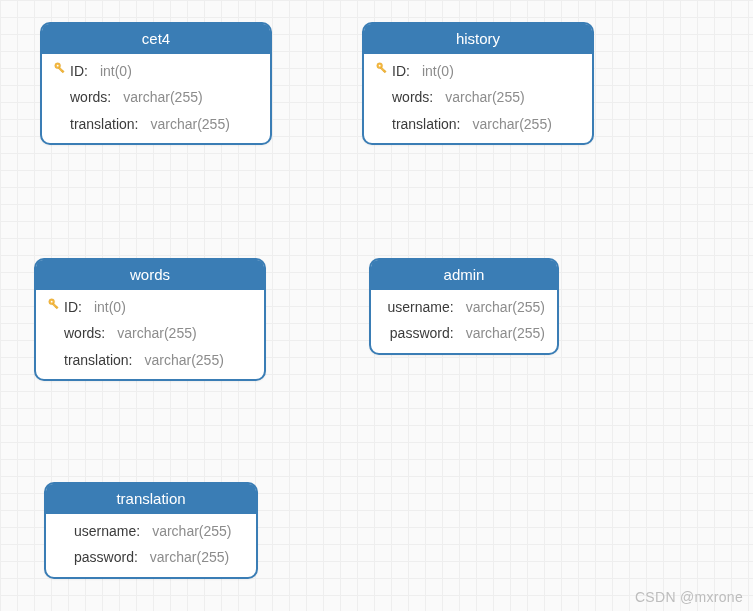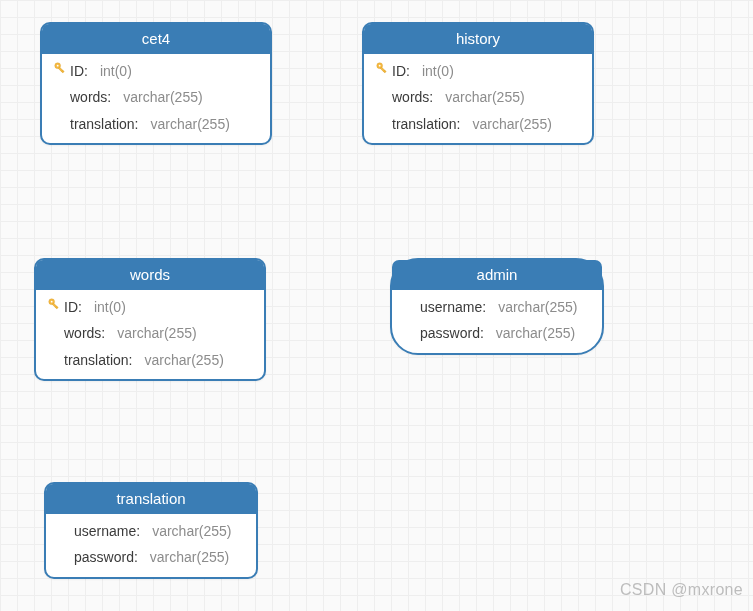--- a/index.html
+++ b/index.html
@@ -56,22 +56,22 @@
   color: #3b3b3b;
 }
 .colon { color: #3b3b3b; }
 .field-type {
   color: #8c8c8c;
   margin-left: 12px;
 }
 .watermark {
   position: absolute;
   right: 10px;
-  bottom: 12px;
-  font-size: 16px;
+  bottom: 6px;
+  font-size: 14px;
   color: #bdbdbd;
   letter-spacing: 0.3px;
 }
 </style>
 </head>
 <body>
 
 <div id="canvas">
     <div class="entity" style="left: 40px; top: 22px; width: 232px;">
       <div class="entity-header">cet4</div>
@@ -162,21 +162,21 @@
           <span class="field-type">varchar(255)</span>
         </div>
         <div class="field-row">
           <span class="key-cell"></span>
           <span class="field-name">translation</span>
           <span class="colon">:</span>
           <span class="field-type">varchar(255)</span>
         </div>
       </div>
     </div>
-    <div class="entity" style="left: 390px; top: 258px; width: 214px; border-radius: 28px;">
+    <div class="entity" style="left: 369px; top: 258px; width: 190px;">
       <div class="entity-header">admin</div>
       <div class="entity-body">
         <div class="field-row">
           <span class="key-cell"></span>
           <span class="field-name">username</span>
           <span class="colon">:</span>
           <span class="field-type">varchar(255)</span>
         </div>
         <div class="field-row">
           <span class="key-cell"></span>

